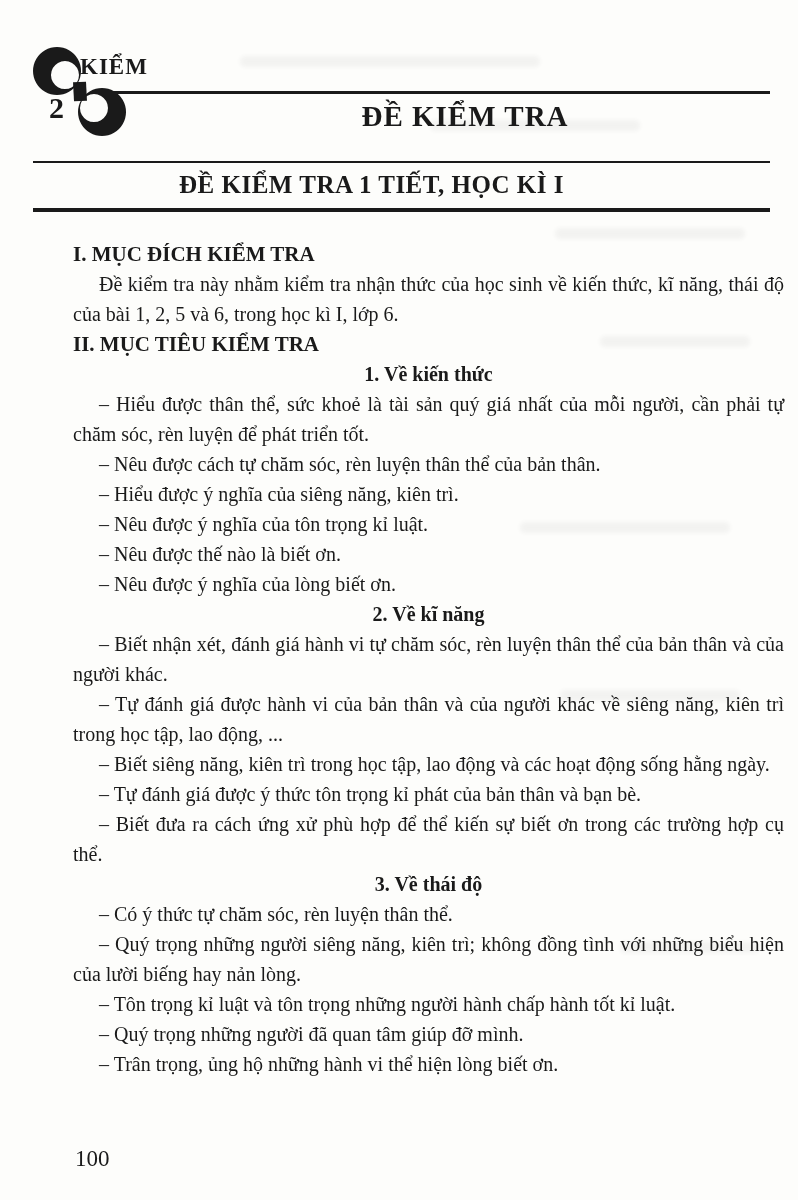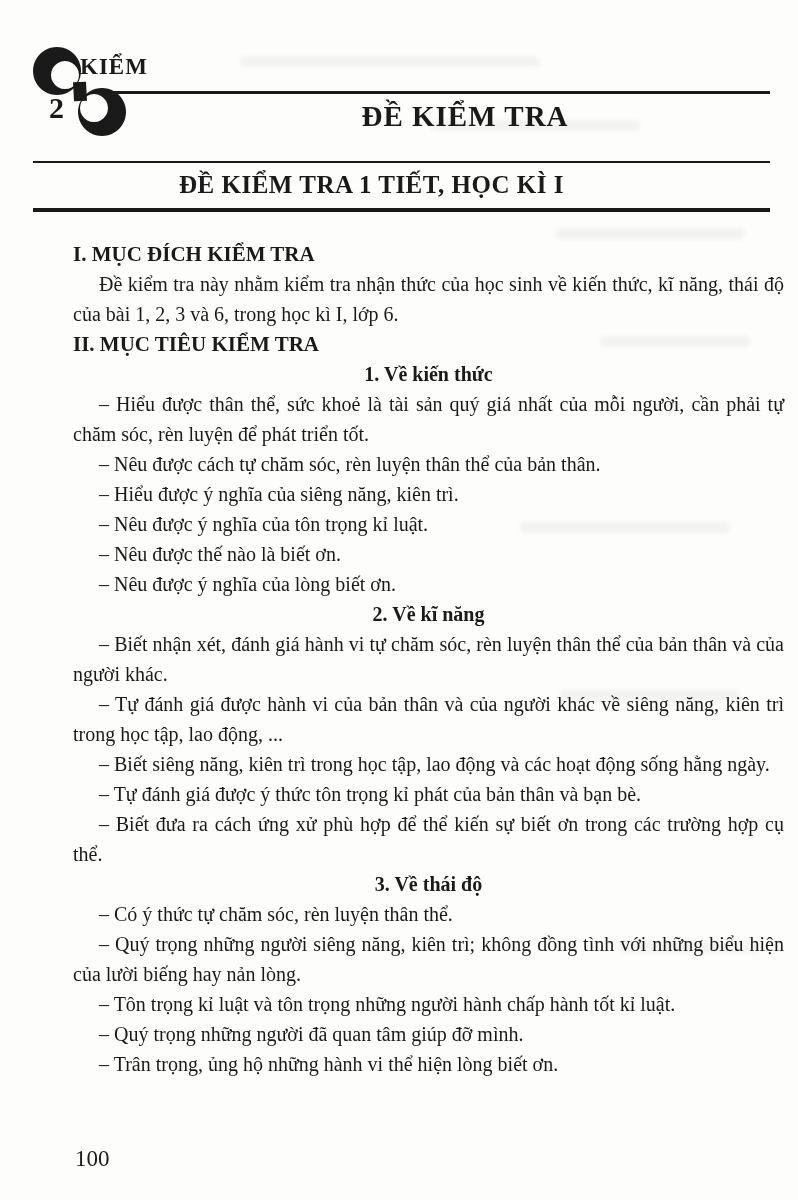--- a/index.html
+++ b/index.html
@@ -89,21 +89,21 @@
 </div>
 
 <h1 class="page-title">ĐỀ KIỂM TRA</h1>
 
 <div class="banner">
   <h2>ĐỀ KIỂM TRA 1 TIẾT, HỌC KÌ I</h2>
 </div>
 
 <main class="content">
   <h3>I. MỤC ĐÍCH KIỂM TRA</h3>
-  <p>Đề kiểm tra này nhằm kiểm tra nhận thức của học sinh về kiến thức, kĩ năng, thái độ của bài 1, 2, 3 và 6, trong học kì I, lớp 6.</p>
+  <p>Đề kiểm tra này nhằm kiểm tra nhận thức của học sinh về kiến thức, kĩ năng, thái độ của bài 1, 2, 5 và 6, trong học kì I, lớp 6.</p>
 
   <h3>II. MỤC TIÊU KIỂM TRA</h3>
 
   <h4>1. Về kiến thức</h4>
   <p>– Hiểu được thân thể, sức khoẻ là tài sản quý giá nhất của mỗi người, cần phải tự chăm sóc, rèn luyện để phát triển tốt.</p>
   <p>– Nêu được cách tự chăm sóc, rèn luyện thân thể của bản thân.</p>
   <p>– Hiểu được ý nghĩa của siêng năng, kiên trì.</p>
   <p>– Nêu được ý nghĩa của tôn trọng kỉ luật.</p>
   <p>– Nêu được thế nào là biết ơn.</p>
   <p>– Nêu được ý nghĩa của lòng biết ơn.</p>

